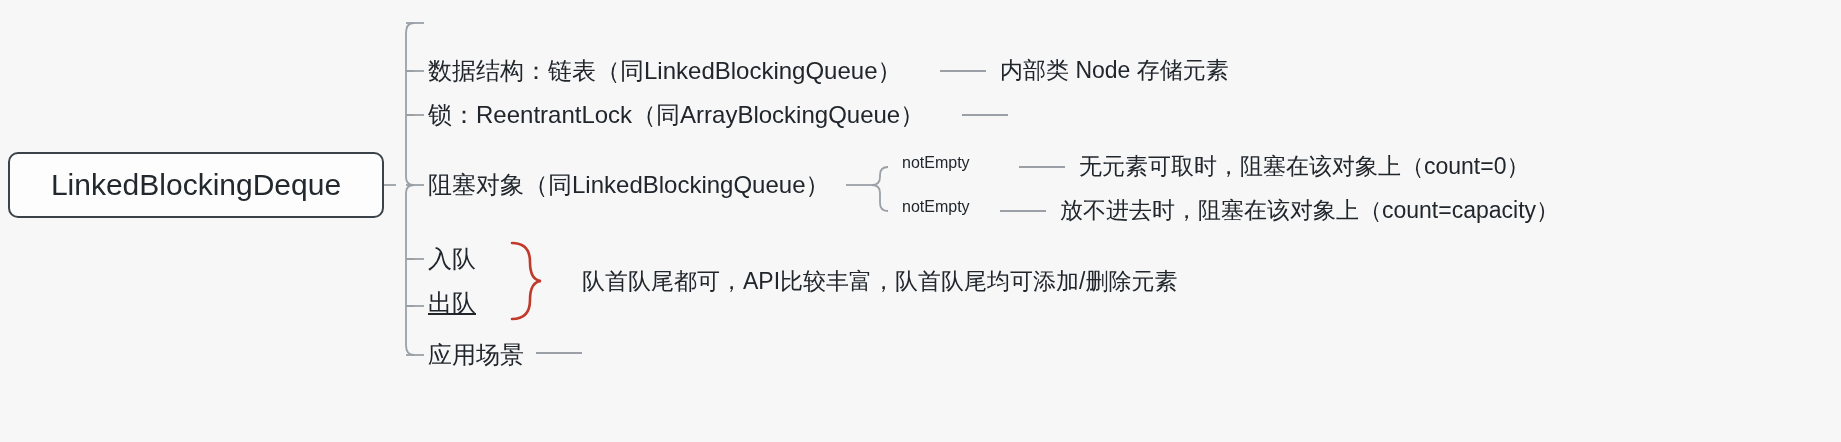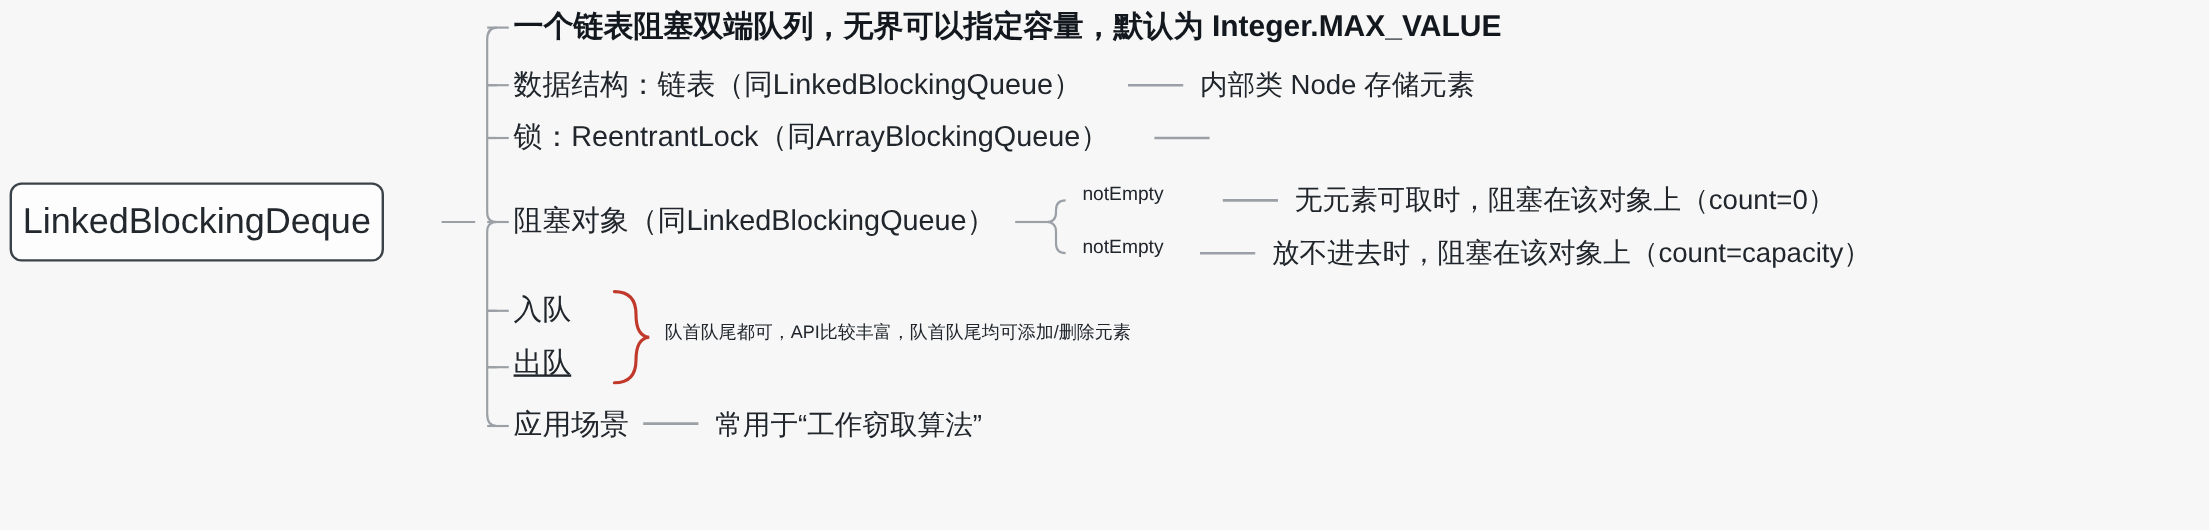--- a/index.html
+++ b/index.html
@@ -30,21 +30,21 @@
   }
   .node {
     position: absolute;
     white-space: nowrap;
     color: #1b2733;
     line-height: 1;
   }
   #root-node {
     left: 8px;
     top: 152px;
-    width: 312px;
+    width: 376px;
     height: 66px;
     border: 2px solid #3c4348;
     border-radius: 10px;
     background: #fdfdfd;
     box-sizing: border-box;
     display: flex;
     align-items: center;
     justify-content: center;
     font-size: 30px;
     color: #22282d;
@@ -60,22 +60,23 @@
   }
   .leaf-label {
     font-size: 23px;
     color: #20262c;
   }
   .sub-label {
     font-size: 16px;
     color: #20262c;
   }
   .group-note {
-    font-size: 15px;
+    font-size: 23px;
     color: #20262c;
+    margin-left: 28px;
   }
 </style>
 </head>
 <body>
 
 <div id="canvas">
 
   <svg class="svg-layer" viewBox="0 0 1841 442">
 
     <path d="M368 185 L396 185" stroke="#9aa0a6" stroke-width="1.8" fill="none"></path>
@@ -106,23 +107,20 @@
     <path d="M888 167 Q880 167 880 175 L880 177 Q880 185 872 185" stroke="#9aa0a6" stroke-width="1.8" fill="none"></path>
     <path d="M888 211 Q880 211 880 203 L880 193 Q880 185 872 185" stroke="#9aa0a6" stroke-width="1.8" fill="none"></path>
 
     <path d="M512 243 Q530 243 530 262 Q530 280 541 281 Q530 282 530 300 Q530 319 512 319" stroke="#c0392b" stroke-width="2.6" fill="none" stroke-linecap="round"></path>
   </svg>
 
   <div id="root-node" class="node">
     <span>LinkedBlockingDeque</span>
   </div>
 
-  <div class="node branch-label bold" style="left:428px; top:10px;">
-    <span>一个链表阻塞双端队列，无界可以指定容量，默认为 Integer.MAX_VALUE</span>
-  </div>
 
   <div class="node leaf-label" style="left:1000px; top:59px;">
     <span>内部类 Node 存储元素</span>
   </div>
   <div class="node branch-label" style="left:428px; top:59px;">
     <span>数据结构：链表（同LinkedBlockingQueue）</span>
   </div>
 
   <div class="node branch-label" style="left:428px; top:103px;">
     <span>锁：ReentrantLock（同ArrayBlockingQueue）</span>
@@ -150,17 +148,14 @@
   <div class="node branch-label" style="left:428px; top:291px;text-decoration:underline;">
     <span>出队</span>
   </div>
   <div class="node group-note" style="left:554px; top:270px;">
     <span>队首队尾都可，API比较丰富，队首队尾均可添加/删除元素</span>
   </div>
 
   <div class="node branch-label" style="left:428px; top:343px;">
     <span>应用场景</span>
   </div>
-  <div class="node leaf-label" style="left:596px; top:343px;">
-    <span>常用于“工作窃取算法”</span>
-  </div>
 
 </div>
 
 </body></html>

